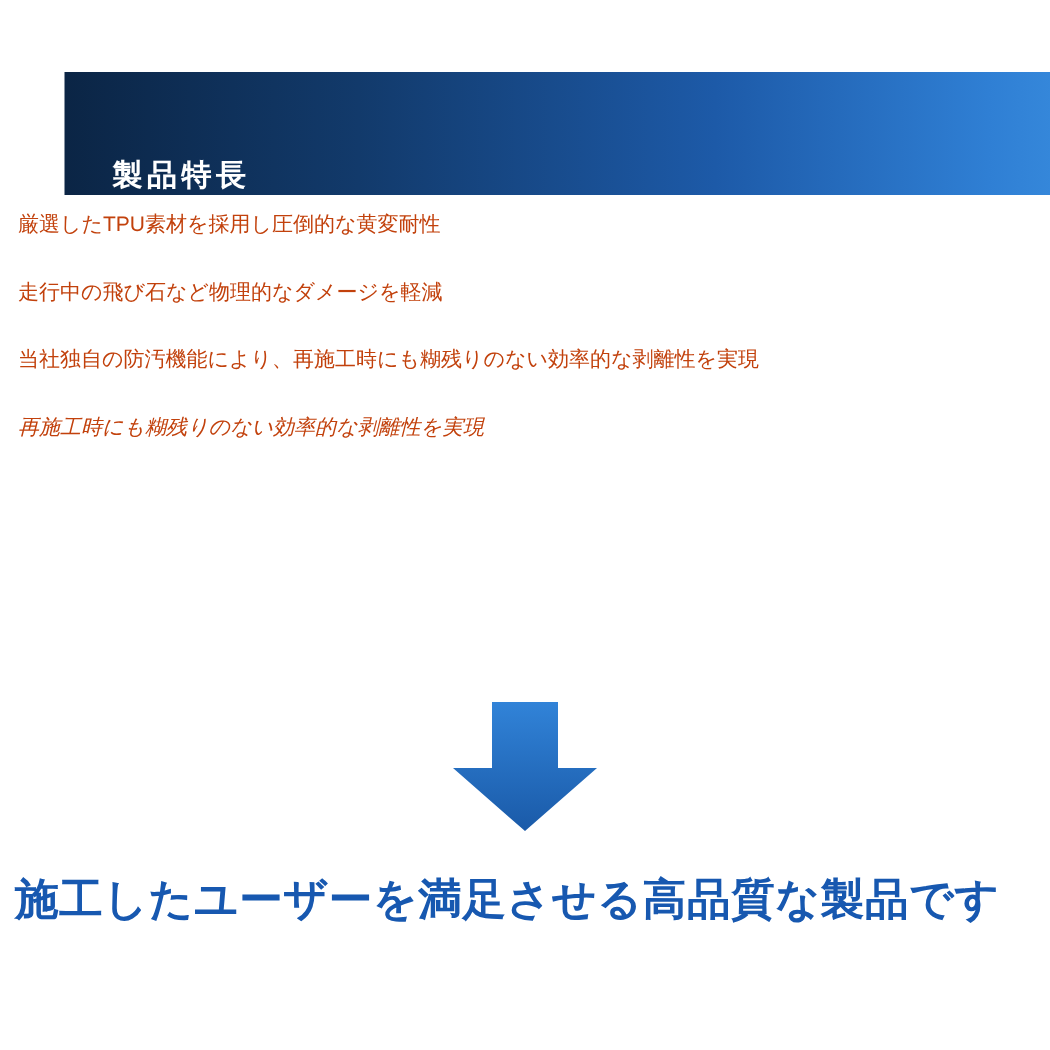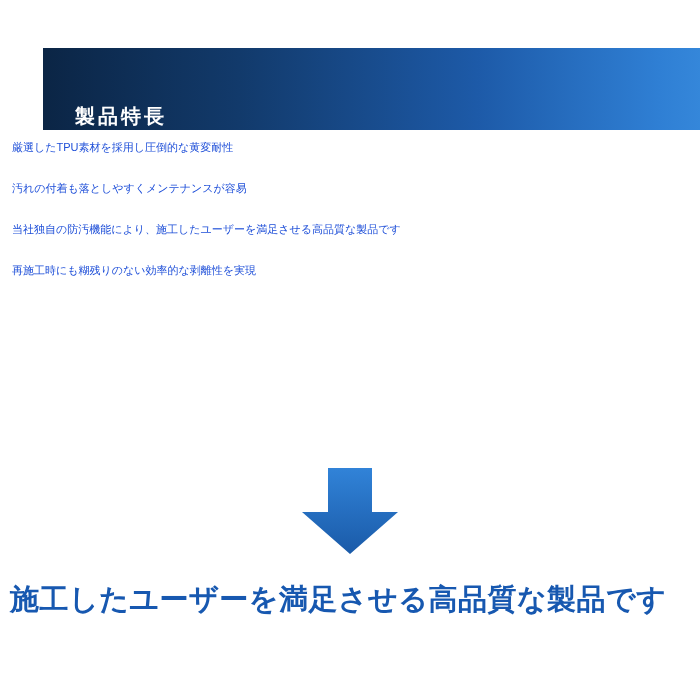--- a/index.html
+++ b/index.html
@@ -45,30 +45,31 @@
   
   .features {
     position: absolute;
     left: 0;
     top: 140px;
     width: 700px;
     padding: 0 10px;
     box-sizing: border-box;
   }
   .feature-item {
-    font-size: 11px;
-    color: #1d4ed8;
+    font-size: 14px;
+    color: #c2410c;
     line-height: 1.35;
     padding: 0 0 0 2px;
     margin-bottom: 26px;
     white-space: nowrap;
     letter-spacing: 0px;
   }
   .feature-item:last-child {
     margin-bottom: 0;
+    font-style: italic;
   }
 
   
   .arrow-wrap {
     position: absolute;
     left: 0;
     top: 468px;
     width: 700px;
     display: flex;
     justify-content: center;
@@ -98,22 +99,22 @@
 <body>
 
 <div class="page">
 
   <div class="header-band">
     <div class="header-title">製品特長</div>
   </div>
 
   <div class="features">
     <div class="feature-item">厳選したTPU素材を採用し圧倒的な黄変耐性</div>
-    <div class="feature-item">汚れの付着も落としやすくメンテナンスが容易</div>
-    <div class="feature-item">当社独自の防汚機能により、施工したユーザーを満足させる高品質な製品です</div>
+    <div class="feature-item">走行中の飛び石など物理的なダメージを軽減</div>
+    <div class="feature-item">当社独自の防汚機能により、再施工時にも糊残りのない効率的な剥離性を実現</div>
     <div class="feature-item">再施工時にも糊残りのない効率的な剥離性を実現</div>
   </div>
 
   <div class="arrow-wrap">
     <svg class="arrow" viewBox="0 0 96 86" aria-hidden="true">
       <defs>
         <linearGradient id="arrowGrad" x1="0" y1="0" x2="0" y2="1">
           <stop offset="0%" stop-color="#3183d8"></stop>
           <stop offset="100%" stop-color="#1a5aa8"></stop>
         </linearGradient>

